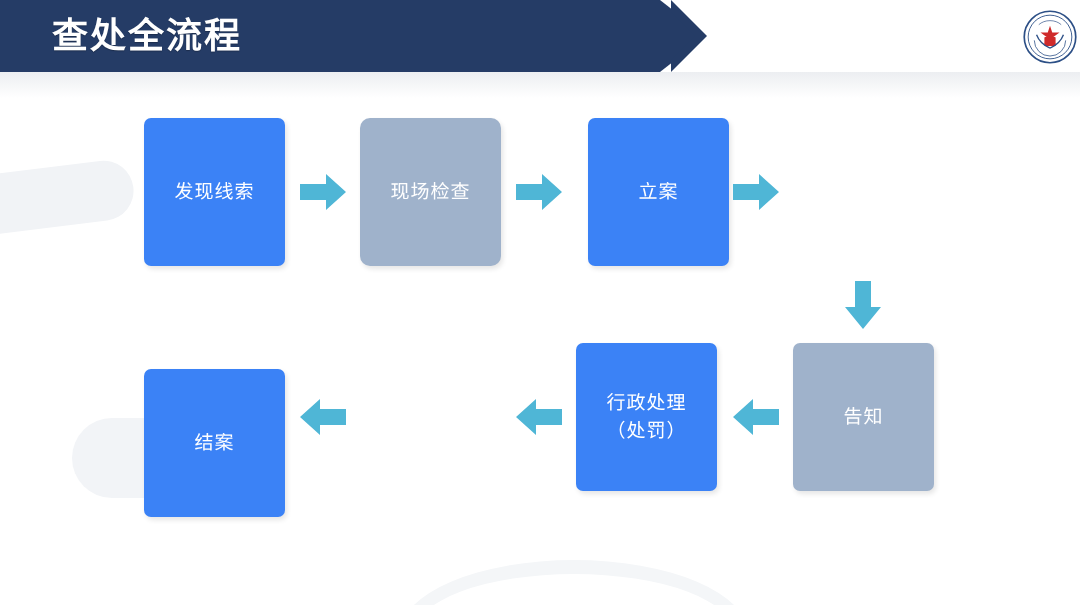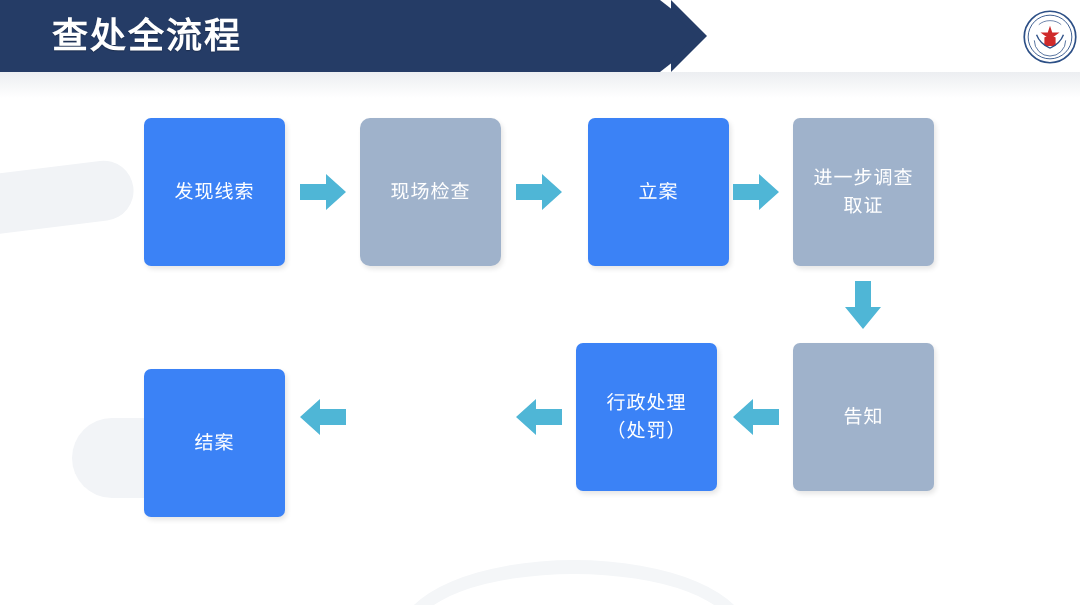--- a/index.html
+++ b/index.html
@@ -175,22 +175,20 @@
       <path d="M30 28 a26 20 0 0 1 40 0" stroke="#2c4f86" stroke-width="1.2" fill="none"></path>
     </svg>
   </div>
 
   <div class="node dark" style="left:144px; top:118px; width:141px; height:148px;">发现线索</div>
 
   <div class="node light" style="left:360px; top:118px; width:141px; height:148px;border-radius:10px;">现场检查</div>
 
   <div class="node dark" style="left:576px; top:118px; width:141px; height:148px;margin-left:12px;">立案</div>
 
-  <div class="node light" style="left:793px; top:118px; width:141px; height:148px;">进一步调查
-取证</div>
 
   <div class="node light" style="left:793px; top:343px; width:141px; height:148px;">告知</div>
 
   <div class="node dark" style="left:576px; top:343px; width:141px; height:148px;">行政处理
 （处罚）</div>
 
 
   <div class="node dark" style="left:144px; top:343px; width:141px; height:148px;margin-top:26px;">结案</div>
 
   <svg class="arrow" style="left:300px; top:172px;" width="46" height="40" viewBox="0 0 46 40">

